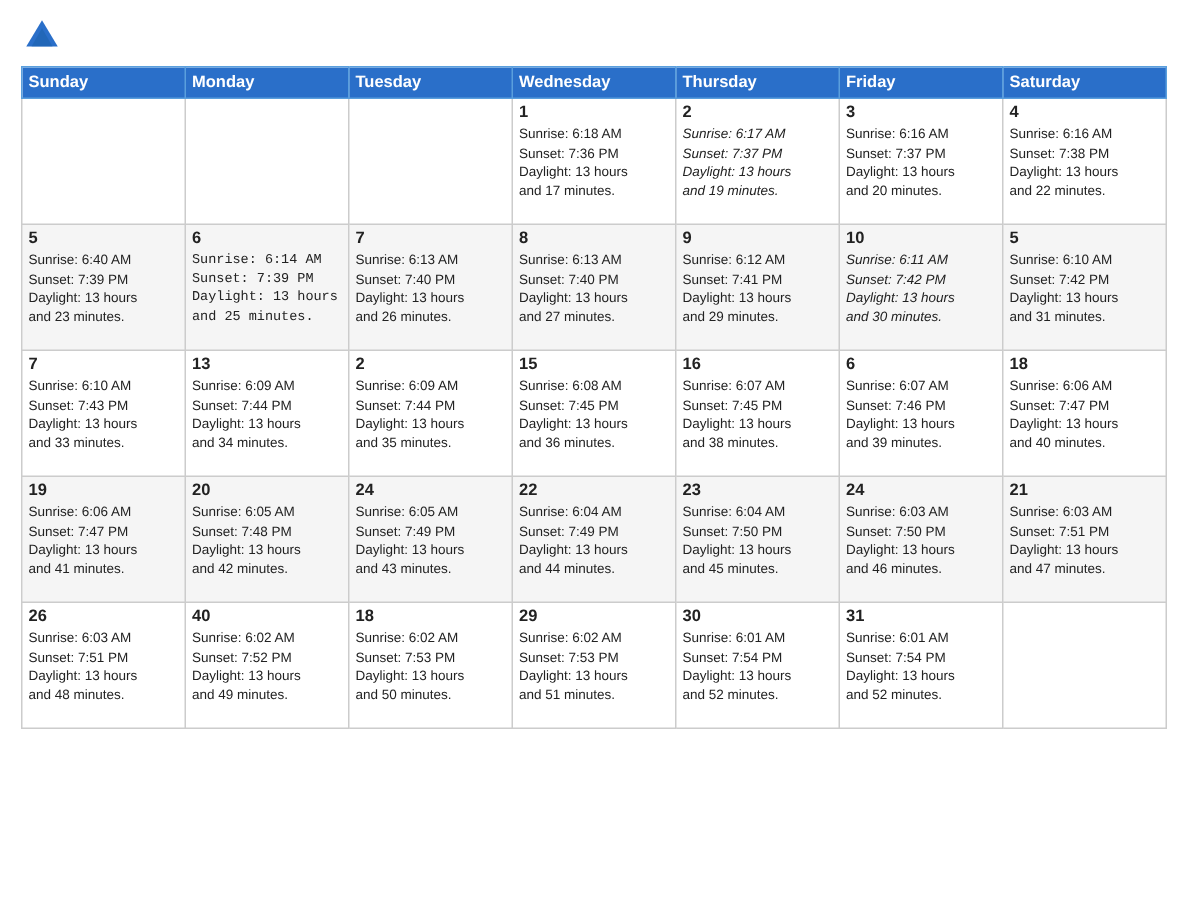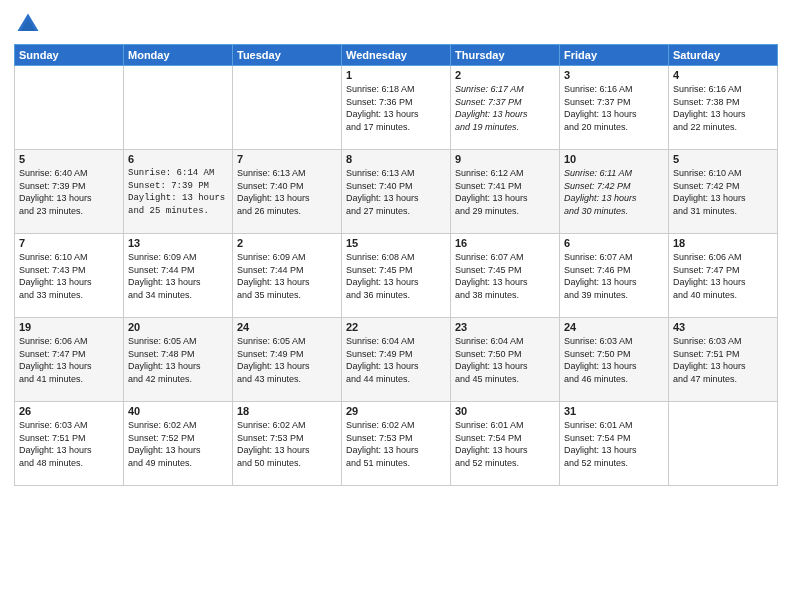--- a/index.html
+++ b/index.html
@@ -307,21 +307,21 @@
 and 45 minutes.</div>
           </td>
           <td>
             <div class="day-num">24</div>
             <div class="day-info" style="white-space: pre-line;">Sunrise: 6:03 AM
 Sunset: 7:50 PM
 Daylight: 13 hours
 and 46 minutes.</div>
           </td>
           <td>
-            <div class="day-num">43</div>
+            <div class="day-num">21</div>
             <div class="day-info" style="white-space: pre-line;">Sunrise: 6:03 AM
 Sunset: 7:51 PM
 Daylight: 13 hours
 and 47 minutes.</div>
           </td>
         </tr>
         <tr>
           <td>
             <div class="day-num">26</div>
             <div class="day-info" style="white-space: pre-line;">Sunrise: 6:03 AM

